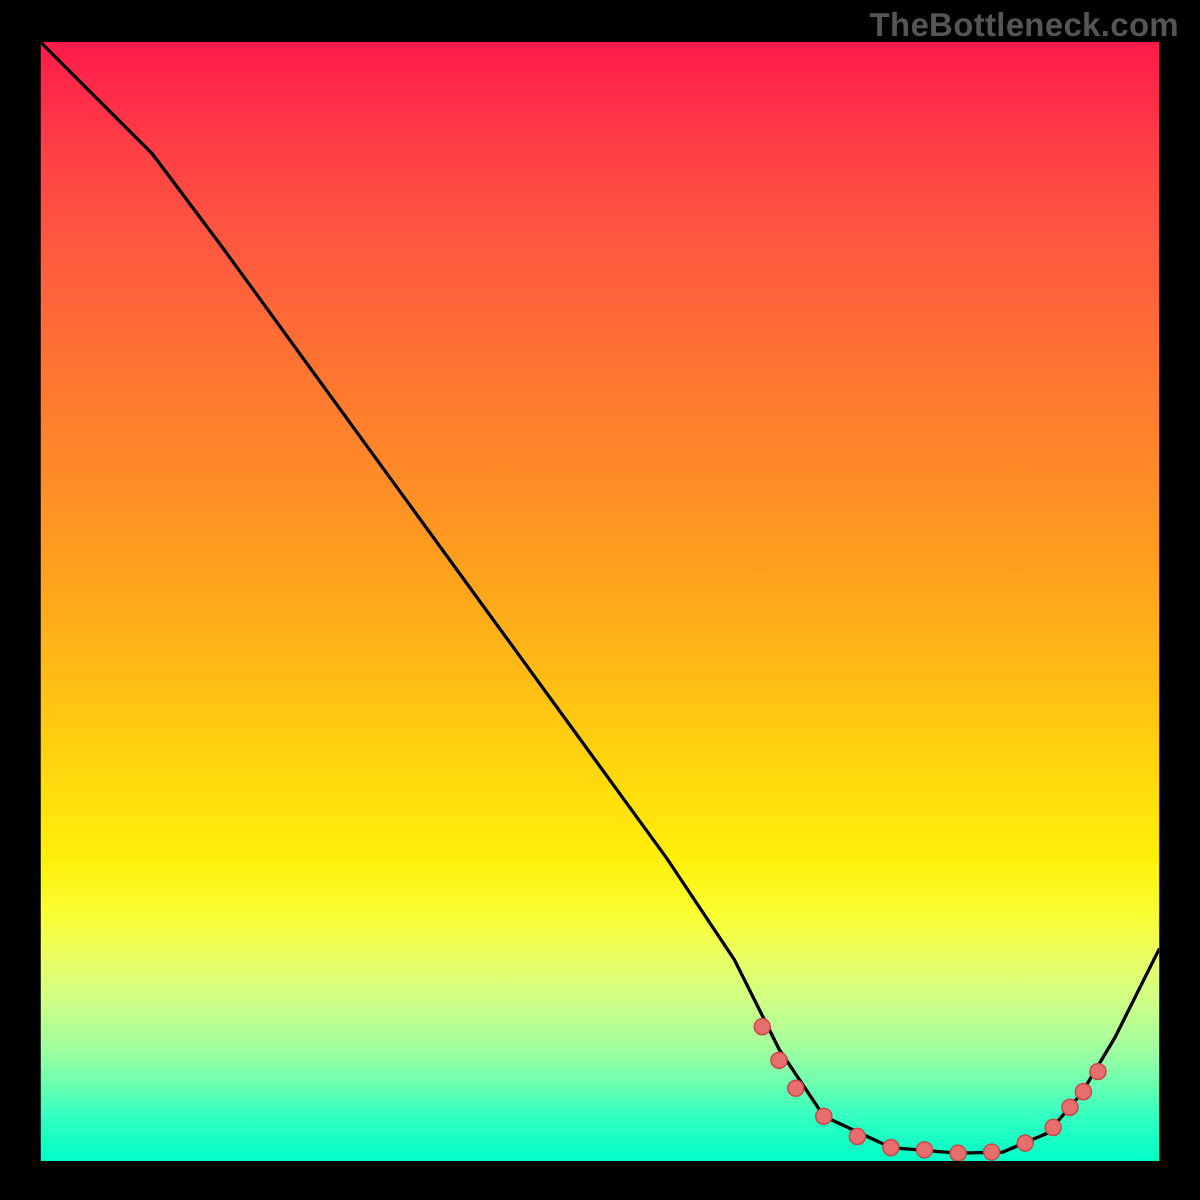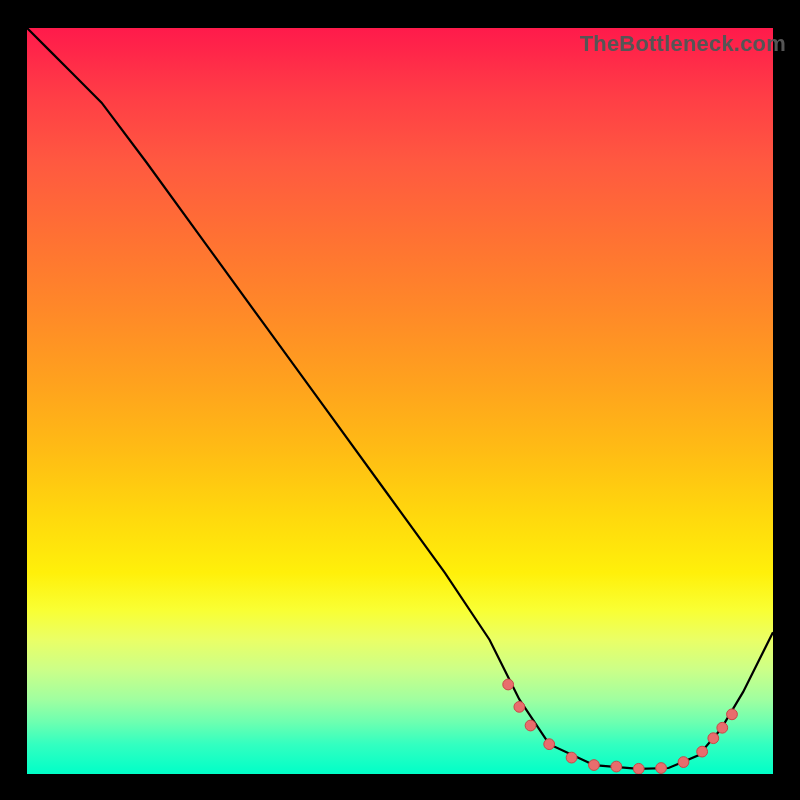--- a/index.html
+++ b/index.html
@@ -20,21 +20,20 @@
   .watermark {
     position: absolute;
     top: 4px;
     right: 14px;
     font-size: 22px;
     font-weight: 600;
     color: #555;
     letter-spacing: 0.2px;
     z-index: 10;
     user-select: none;
-    margin-top: 27px;
   }
   .plot {
     position: absolute;
     left: 27px;
     top: 28px;
     width: 746px;
     height: 746px;
     overflow: hidden;
   }
   .gradient {

